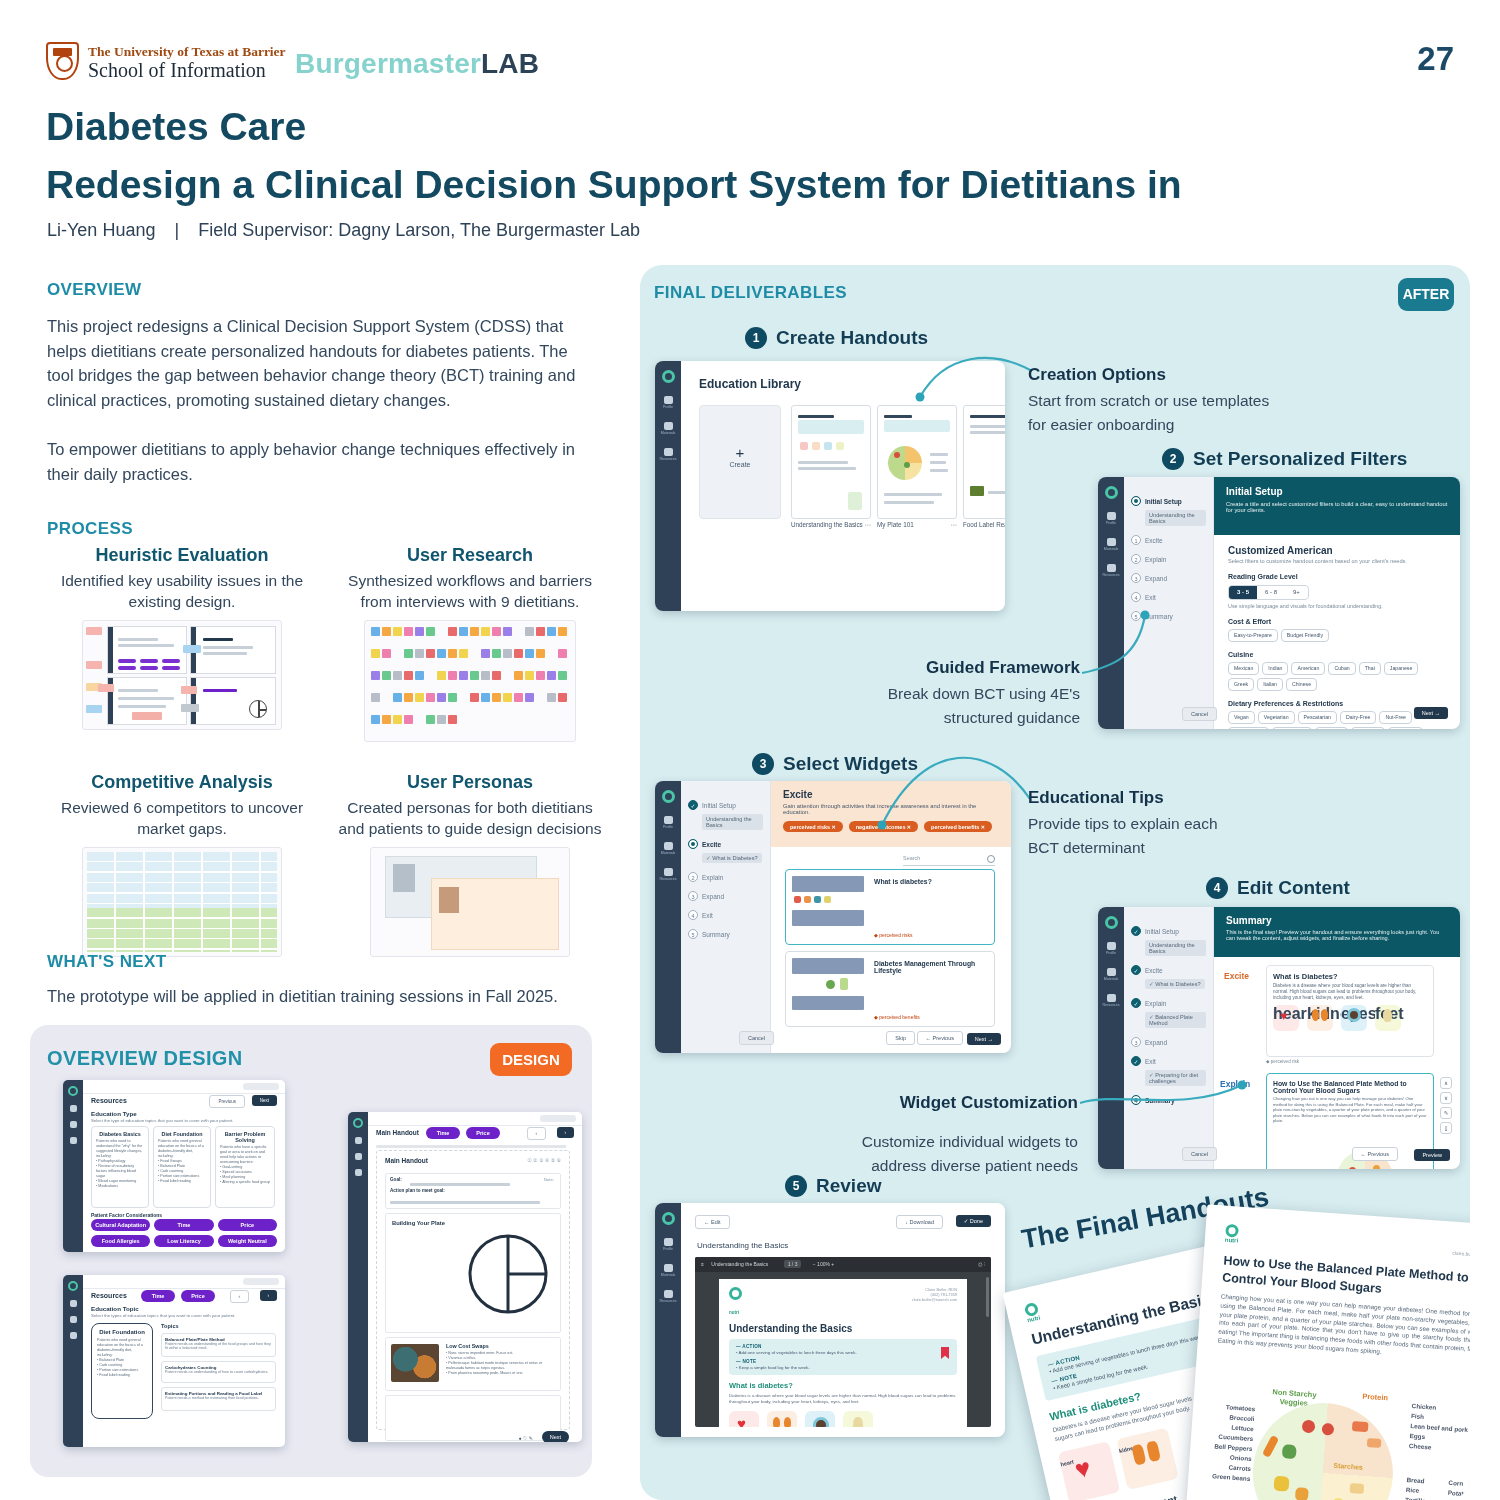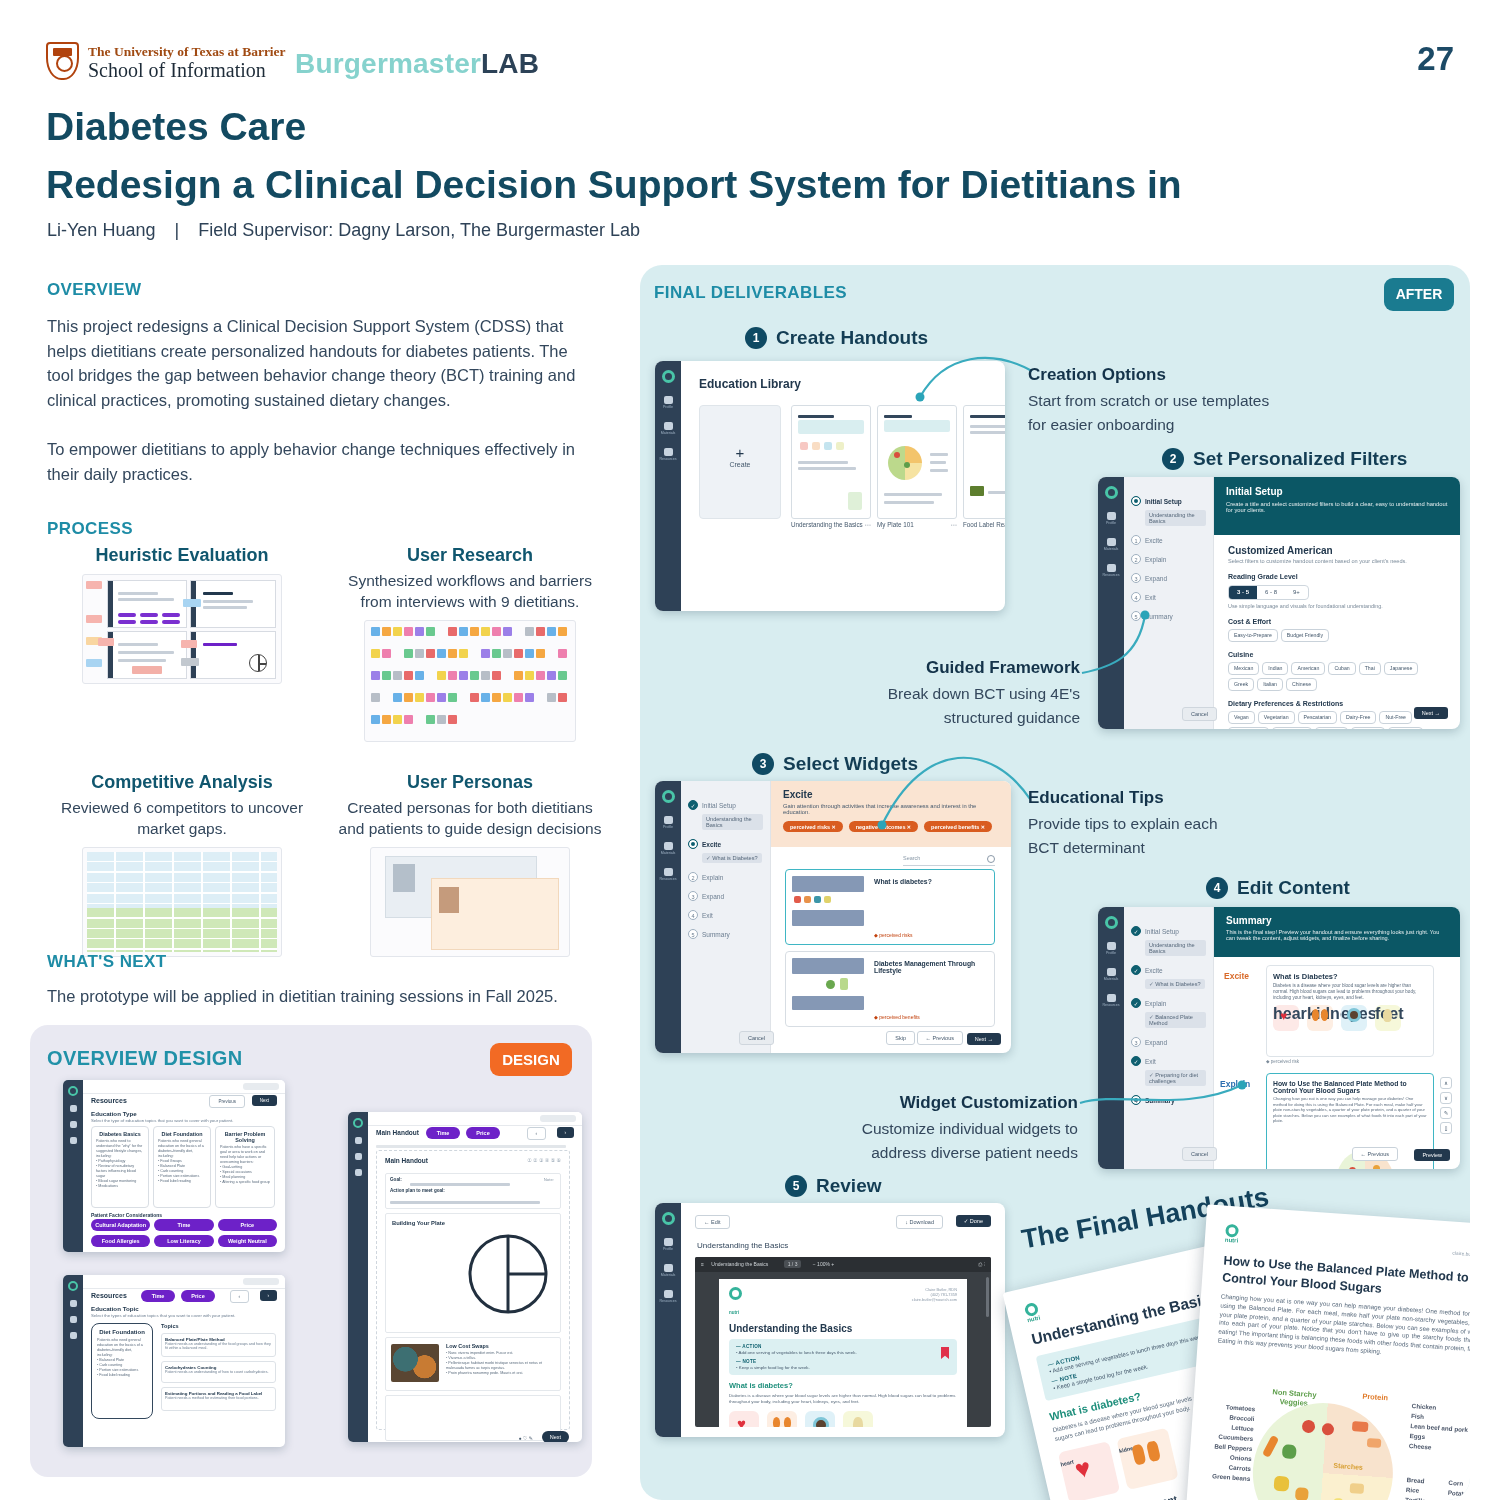--- a/index.html
+++ b/index.html
@@ -55,21 +55,21 @@
   .perso2{position:absolute;left:60px;top:30px;width:126px;height:70px;background:#fdeede;border:1px solid #f2d8bc}
   .photo{position:absolute;background:#b4bfca}
   .ln{height:2.5px;background:#c7cfd8;border-radius:1px;margin:3px 0}
   .lno{background:#e3a061}.lnt{background:#7fb6b0}
   
   .x-panel{left:30px;top:1025px;width:562px;height:452px;background:#e9e9f2;border-radius:18px;overflow:hidden}
   .d-panel{left:640px;top:265px;width:830px;height:1235px;background:#d8edf0;border-radius:22px;overflow:hidden}
   .x-h{left:17px;top:22px;font-size:20px;font-weight:700;letter-spacing:.4px;color:#2191a8}
   .badge{border-radius:9px;color:#fff;font-weight:700;text-align:center}
   .badge-before{right:20px;top:18px;width:82px;height:33px;line-height:33px;font-size:15px;background:#f26a24}
-  .badge-after{right:16px;top:13px;width:70px;height:33px;line-height:33px;font-size:14px;background:#1a7b90}
+  .badge-after{right:16px;top:13px;width:56px;height:33px;line-height:33px;font-size:14px;background:#1a7b90}
   .d-h{left:14px;top:18px;font-size:17px;font-weight:700;letter-spacing:.4px;color:#1e8ca6}
   .step{display:flex;align-items:center;gap:9px}
   .step .n{width:22px;height:22px;border-radius:50%;background:#0f4a63;color:#fff;font-size:12px;font-weight:700;
     text-align:center;line-height:22px;flex:0 0 auto}
   .step .t{font-size:19px;font-weight:700;color:#133d54}
   .ann .at{font-size:17px;font-weight:700;color:#14334a}
   .ann .al{font-size:15.5px;line-height:24px;color:#33475c}
   .ann.rt{text-align:right}
   
   .scr{position:absolute;background:#fff;border-radius:8px;box-shadow:0 3px 10px rgba(20,50,70,.22);overflow:hidden}
@@ -160,20 +160,21 @@
   </div>
   <div class="abs" style="left:47px;top:424px;width:548px">
     <div class="sec-b" style="margin-top:13px">To empower dietitians to apply behavior change techniques effectively in their daily practices.</div>
   </div>
   <div class="abs sec-h" style="left:47px;top:519px">PROCESS</div>
 
   <div class="abs proc-grid">
 
     <div>
       <div class="p-title">Heuristic Evaluation</div>
+      <div class="p-cap">Identified key usability issues in the existing design.</div>
       <div class="pimg">
         <span class="stickp" style="left:3px;top:6px"></span>
           <span class="stickp" style="left:3px;top:40px"></span>
         <span class="stickp" style="left:3px;top:62px;background:#f9d6a1"></span>
           <span class="stickp" style="left:3px;top:84px;background:#a8d4f2"></span>
         <div class="mini" style="left:24px;top:5px;width:78px;height:46px">
             <i></i>
           <span class="ppill" style="left:10px;top:32px"></span>
             <span class="ppill" style="left:32px;top:32px"></span>
             <span class="ppill" style="left:54px;top:32px"></span>
@@ -531,21 +532,21 @@
       <div class="al" style="margin-top:4px">Break down BCT using 4E's</div>
       <div class="al">structured guidance</div>
     </div>
     <div class="abs ann" style="left:388px;top:523px;z-index:7">
       <div class="at">Educational Tips</div>
       <div class="al" style="margin-top:4px">Provide tips to explain each</div>
       <div class="al">BCT determinant</div>
     </div>
     <div class="abs ann rt" style="left:180px;top:828px;width:258px;z-index:7">
       <div class="at">Widget Customization</div>
-      <div class="al" style="margin-top:4px">Customize individual widgets to</div>
+      <div class="al" style="margin-top:17px">Customize individual widgets to</div>
       <div class="al">address diverse patient needs</div>
     </div>
 
     <div class="scr" style="left:15px;top:96px;width:350px;height:250px">
       <div class="sb">
         <span class="lg"></span>
         <span class="si"></span>
           <div class="sl">Profile</div>
         <span class="si"></span>
           <div class="sl">Materials</div>

